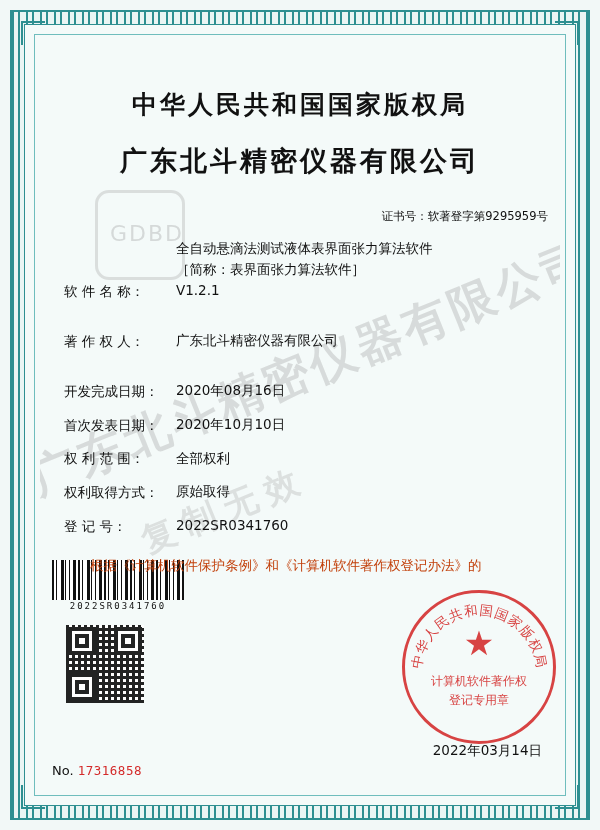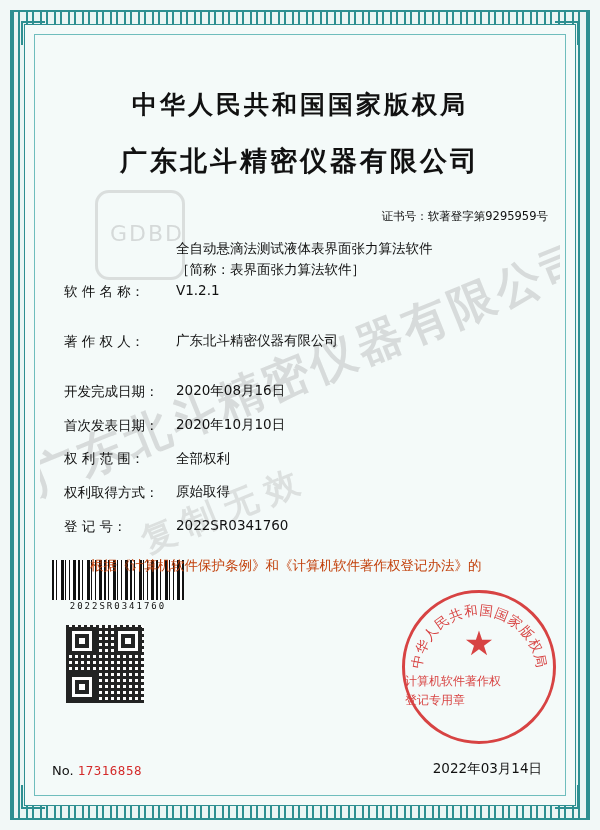--- a/index.html
+++ b/index.html
@@ -280,20 +280,21 @@
     left: 50%;
     top: 34px;
     transform: translateX(-50%);
     color: #d42a2a;
     font-size: 34px;
     line-height: 1;
   }
   .seal-line1, .seal-line2 {
     position: absolute;
     width: 100%;
+    text-align: center;
     font-size: 12px;
     color: #d42a2a;
     font-family: "DejaVu Sans", sans-serif;
   }
   .seal-line1 { top: 80px; }
   .seal-line2 { top: 99px; }
 
   
   .footer-no {
     position: absolute;
@@ -305,21 +306,21 @@
   }
   .footer-no .num {
     color: #d42a2a;
     font-family: "DejaVu Sans Mono", monospace;
     font-size: 12.5px;
     letter-spacing: .5px;
   }
   .footer-date {
     position: absolute;
     right: 58px;
-    bottom: 52px;
+    bottom: 70px;
     font-size: 13.5px;
     color: #111;
     font-family: "DejaVu Sans", sans-serif;
   }
 
   .site-stamp {
     position: absolute;
     right: 4px;
     bottom: 14px;
     font-size: 21px;

